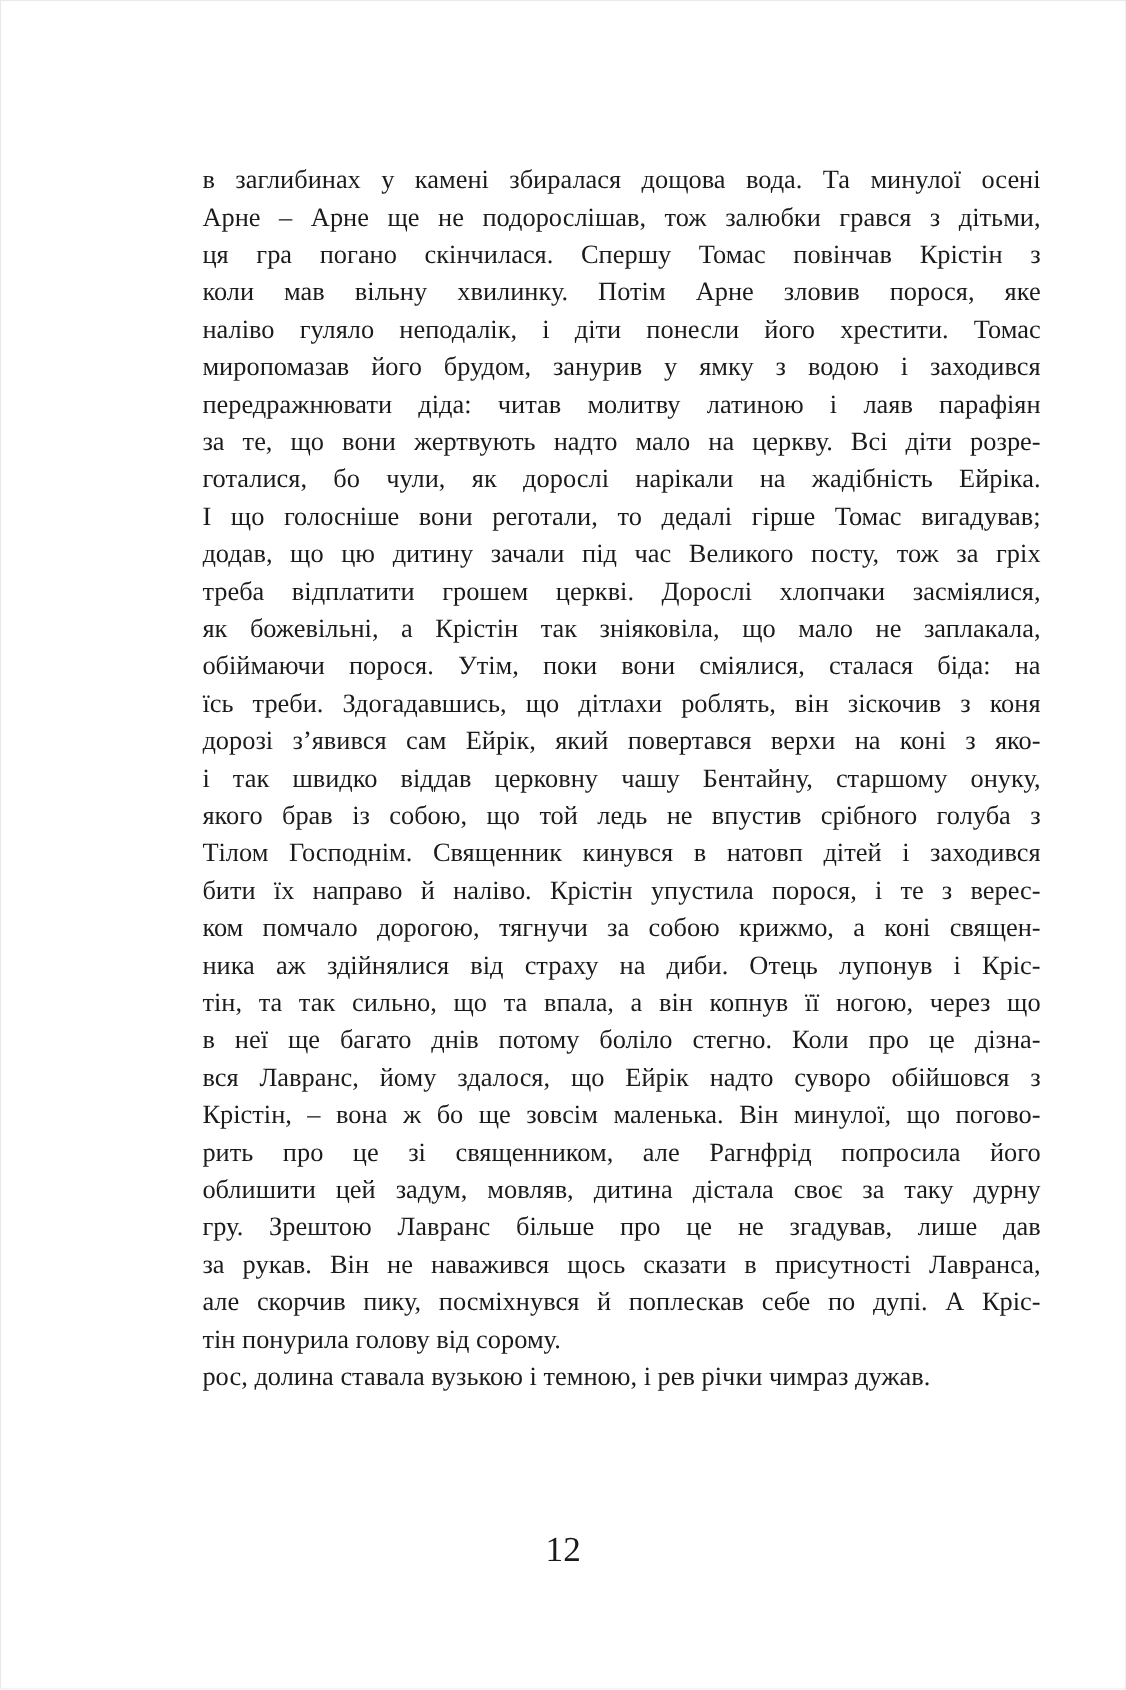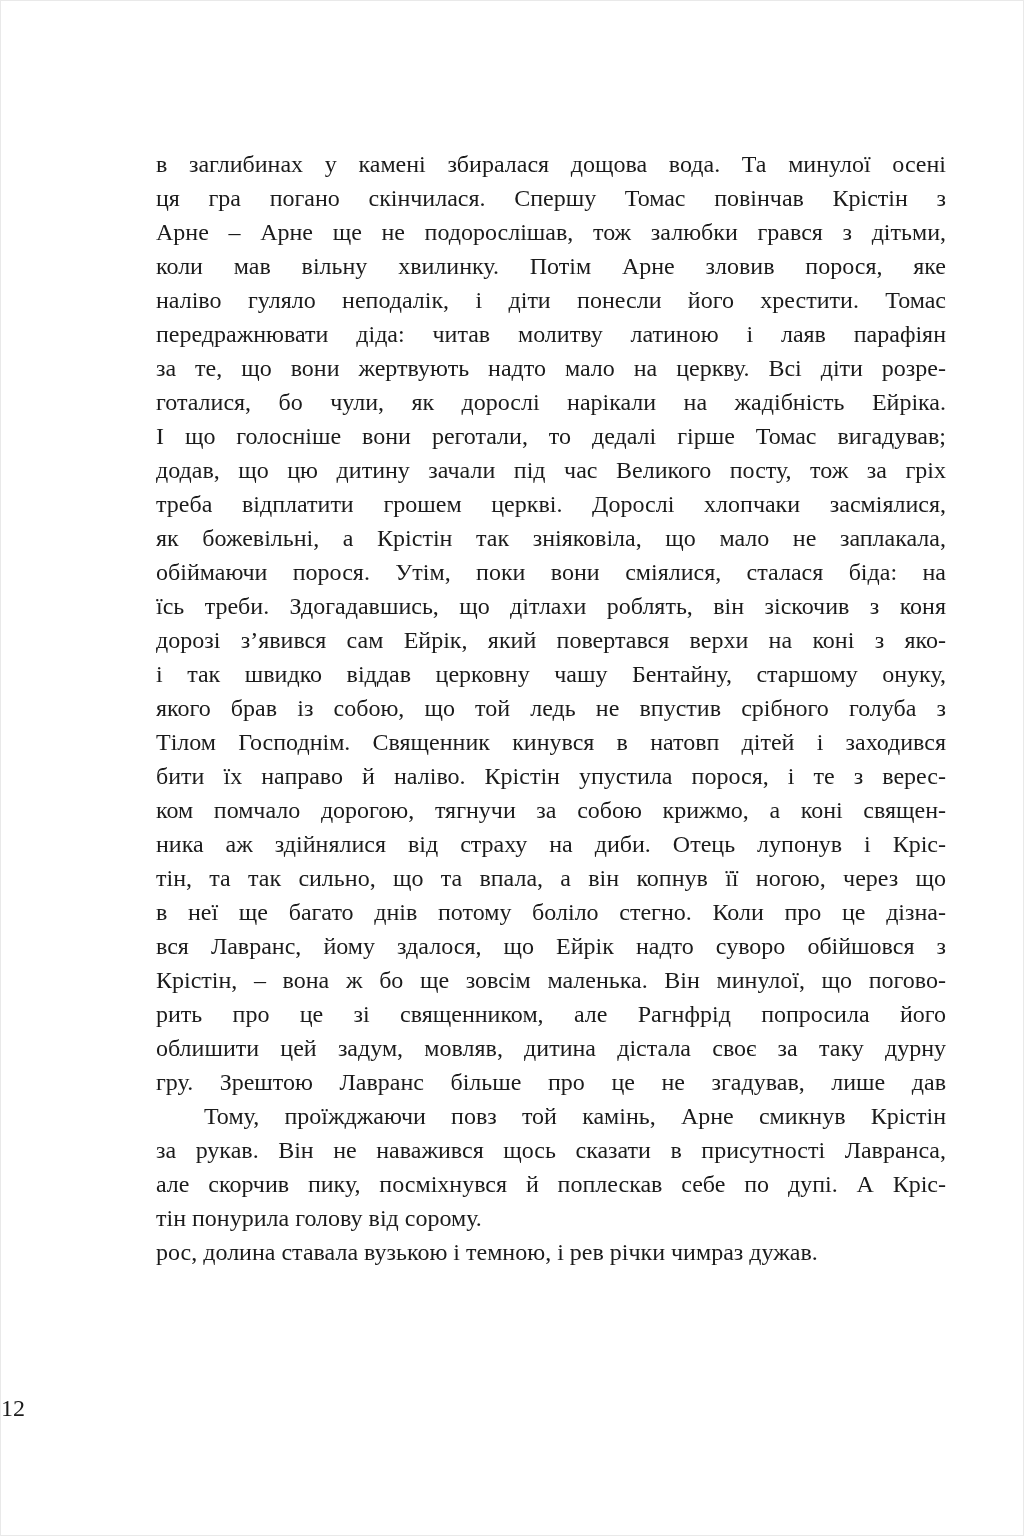--- a/index.html
+++ b/index.html
@@ -24,46 +24,49 @@
     top: 146px;
     width: 790px;
     font-size: 24px;
   }
   .line {
     height: 34px;
     line-height: 34px;
     text-align: justify;
     text-align-last: justify;
     overflow: hidden;
+    margin-left: 28px;
   }
   .line.para-end {
     text-align-last: left;
   }
   .line.indent {
     text-indent: 48px;
   }
   .page-number {
     position: absolute;
     left: 0;
     top: 1392px;
     width: 100%;
-    font-size: 24px;
+    text-align: center;
+    font-size: 32px;
     line-height: 30px;
   }
 </style>
 </head>
 <body>
 
 <div class="page">
   <div class="text-block" id="text-block">
       <div class="line">в заглибинах у камені збиралася дощова вода. Та минулої осені</div>
+      <div class="line">Арне – Арне ще не подорослішав, тож залюбки грався з дітьми,</div>
       <div class="line">ця гра погано скінчилася. Спершу Томас повінчав Крістін з</div>
-      <div class="line">Арне – Арне ще не подорослішав, тож залюбки грався з дітьми,</div>
       <div class="line">коли мав вільну хвилинку. Потім Арне зловив порося, яке</div>
       <div class="line">наліво гуляло неподалік, і діти понесли його хрестити. Томас</div>
+      <div class="line">миропомазав його брудом, занурив у ямку з водою і заходився</div>
       <div class="line">передражнювати діда: читав молитву латиною і лаяв парафіян</div>
       <div class="line">за те, що вони жертвують надто мало на церкву. Всі діти розре-</div>
       <div class="line">готалися, бо чули, як дорослі нарікали на жадібність Ейріка.</div>
       <div class="line">І що голосніше вони реготали, то дедалі гірше Томас вигадував;</div>
       <div class="line">додав, що цю дитину зачали під час Великого посту, тож за гріх</div>
       <div class="line">треба відплатити грошем церкві. Дорослі хлопчаки засміялися,</div>
       <div class="line">як божевільні, а Крістін так зніяковіла, що мало не заплакала,</div>
       <div class="line">обіймаючи порося. Утім, поки вони сміялися, сталася біда: на</div>
       <div class="line">їсь треби. Здогадавшись, що дітлахи роблять, він зіскочив з коня</div>
       <div class="line">дорозі з’явився сам Ейрік, який повертався верхи на коні з яко-</div>
@@ -73,20 +76,19 @@
       <div class="line">бити їх направо й наліво. Крістін упустила порося, і те з верес-</div>
       <div class="line">ком помчало дорогою, тягнучи за собою крижмо, а коні священ-</div>
       <div class="line">ника аж здійнялися від страху на диби. Отець лупонув і Кріс-</div>
       <div class="line">тін, та так сильно, що та впала, а він копнув її ногою, через що</div>
       <div class="line">в неї ще багато днів потому боліло стегно. Коли про це дізна-</div>
       <div class="line">вся Лавранс, йому здалося, що Ейрік надто суворо обійшовся з</div>
       <div class="line">Крістін, – вона ж бо ще зовсім маленька. Він минулої, що погово-</div>
       <div class="line">рить про це зі священником, але Рагнфрід попросила його</div>
       <div class="line">облишити цей задум, мовляв, дитина дістала своє за таку дурну</div>
       <div class="line">гру. Зрештою Лавранс більше про це не згадував, лише дав</div>
-      <div class="line indent">Тому, проїжджаючи повз той камінь, Арне смикнув Крістін</div>
       <div class="line">за рукав. Він не наважився щось сказати в присутності Лавранса,</div>
       <div class="line">але скорчив пику, посміхнувся й поплескав себе по дупі. А Кріс-</div>
       <div class="line para-end">тін понурила голову від сорому.</div>
       <div class="line para-end">рос, долина ставала вузькою і темною, і рев річки чимраз дужав.</div>
     </div>
   <div class="page-number">12</div>
 </div>
 
 </body></html>

